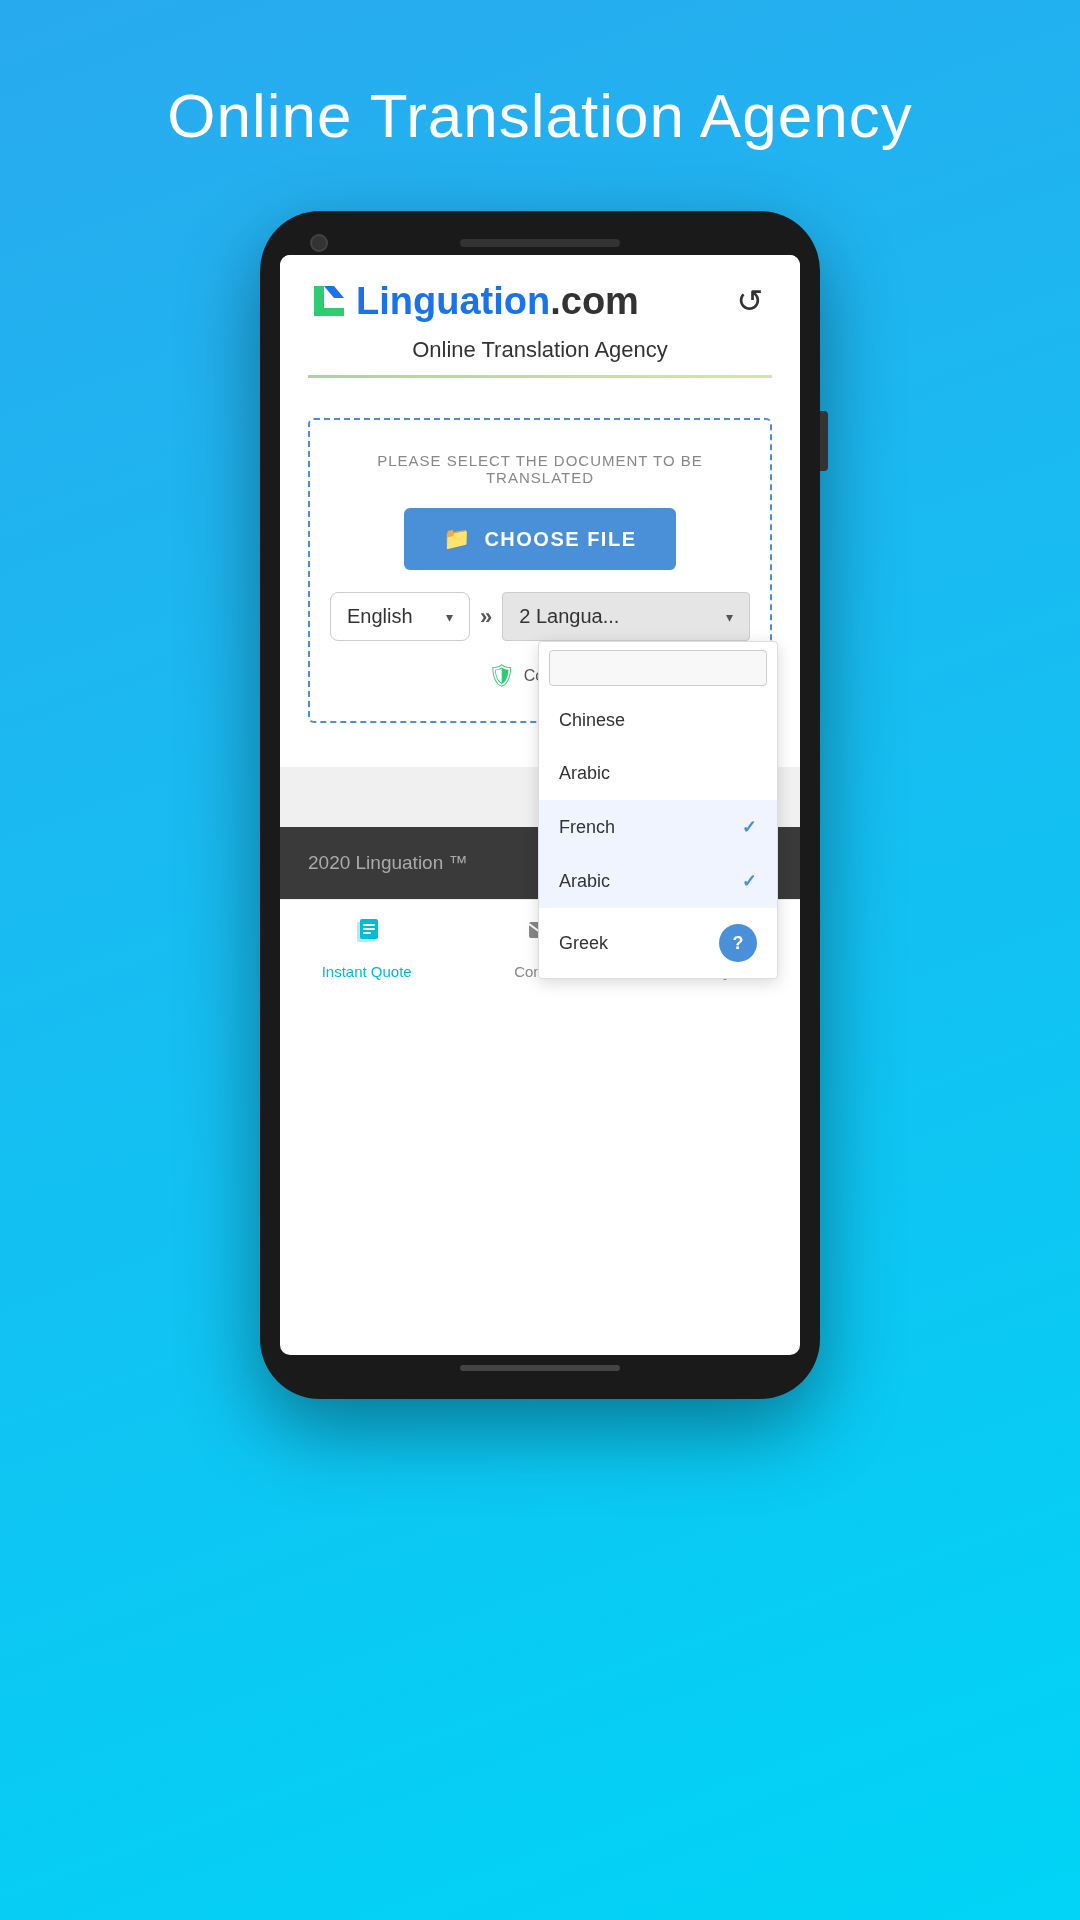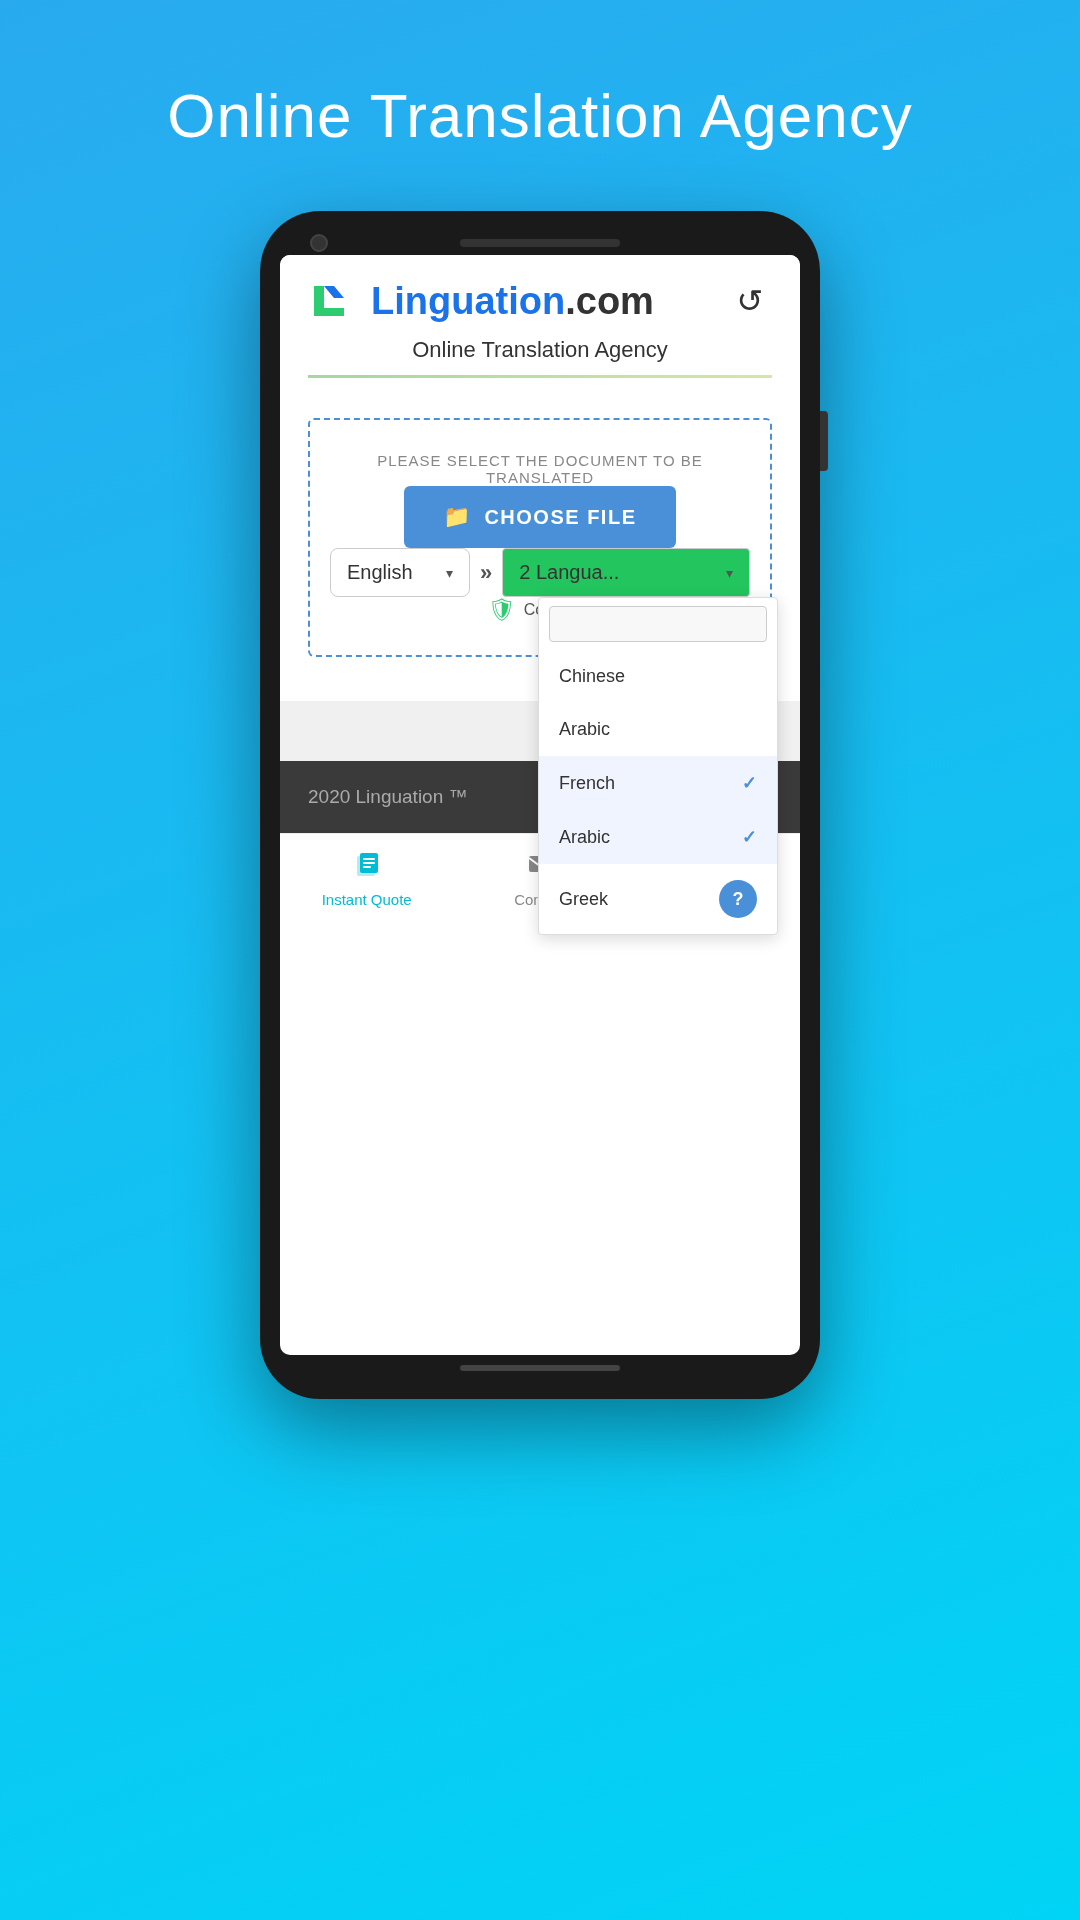--- a/index.html
+++ b/index.html
@@ -91,21 +91,21 @@
       display: flex;
       align-items: center;
       justify-content: space-between;
       width: 100%;
       margin-bottom: 10px;
     }
 
     .logo-container {
       display: flex;
       align-items: center;
-      gap: 21px;
+      gap: 6px;
     }
 
     .logo-icon {
       width: 42px;
       height: 42px;
     }
 
     .logo-text {
       font-size: 38px;
       font-weight: bold;
@@ -152,20 +152,21 @@
     }
 
     
     .upload-area {
       border: 2.5px dashed #4a90d9;
       border-radius: 6px;
       padding: 32px 20px;
       display: flex;
       flex-direction: column;
       align-items: center;
+      gap: 22px;
       margin-bottom: 20px;
     }
 
     .upload-instruction {
       font-size: 15px;
       color: #888;
       letter-spacing: 1px;
       text-align: center;
     }
 
@@ -214,21 +215,21 @@
       color: #555;
       font-weight: bold;
     }
 
     .lang-select-target {
       border: 1.5px solid #ccc;
       border-radius: 4px;
       padding: 12px 16px;
       font-size: 20px;
       color: #333;
-      background: #22c55e;
+      background: #e5e5e5;
       cursor: pointer;
       display: flex;
       align-items: center;
       justify-content: space-between;
       flex: 1;
       position: relative;
     }
 
     .dropdown-arrow {
       font-size: 14px;
@@ -343,21 +344,21 @@
       border-top: 1px solid #eee;
     }
 
     .nav-item {
       flex: 1;
       display: flex;
       flex-direction: column;
       align-items: center;
       padding: 16px 0 12px;
       cursor: pointer;
-      gap: 6px;
+      gap: 12px;
     }
 
     .nav-item.active .nav-icon {
       color: #00bcd4;
     }
 
     .nav-item.active .nav-label {
       color: #00bcd4;
     }
 

